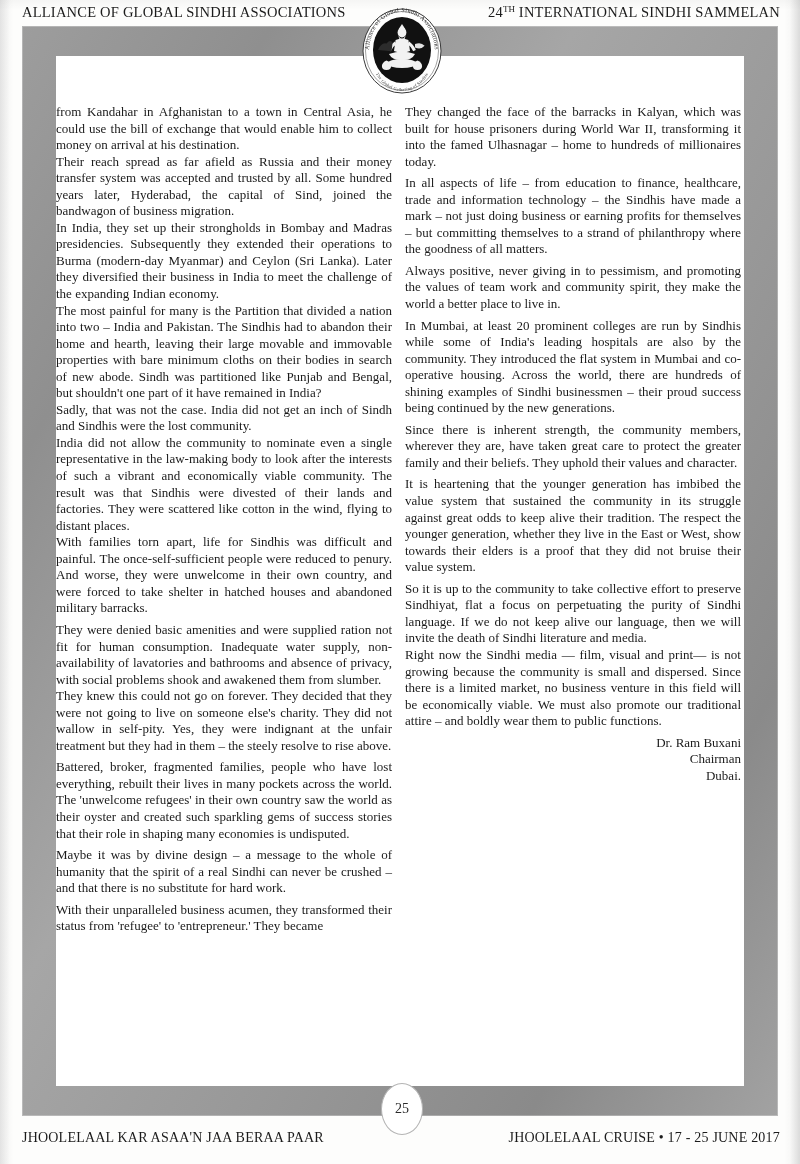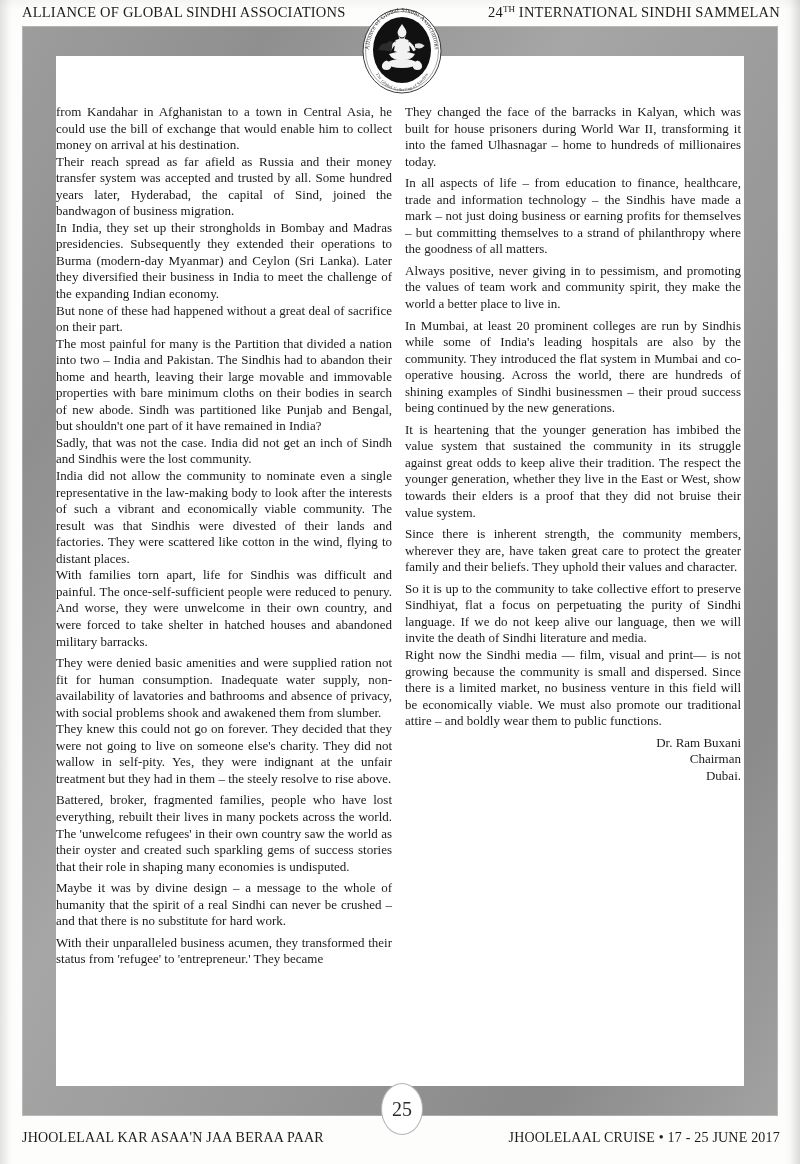--- a/index.html
+++ b/index.html
@@ -155,21 +155,21 @@
     border-radius: 50%;
     background: #ffffff;
     border: 1px solid #b4b4b4;
     z-index: 7;
     display: flex;
     align-items: center;
     justify-content: center;
   }
   #page-number-badge span {
     font-family: "Liberation Serif", "DejaVu Serif", serif;
-    font-size: 20px;
+    font-size: 14px;
     color: #2a2a2a;
   }
 
   
   #edge-left, #edge-right {
     position: absolute;
     top: 0;
     width: 10px;
     height: 1164px;
     pointer-events: none;
@@ -235,39 +235,38 @@
       <path d="M20 44 q3.4 -8 8.6 -6.4 q2.4 -4.4 6 -1.4 l-1 9 Z" fill="#2c2c2c"></path>
     </svg>
   </div>
 
   <div id="columns">
 
     <div class="col" id="col-left">
       <p>from Kandahar in Afghanistan to a town in Central Asia, he could use the bill of exchange that would enable him to collect money on arrival at his destination.</p>
       <p>Their reach spread as far afield as Russia and their money transfer system was accepted and trusted by all. Some hundred years later, Hyderabad, the capital of Sind, joined the bandwagon of business migration.</p>
       <p>In India, they set up their strongholds in Bombay and Madras presidencies. Subsequently they extended their operations to Burma (modern-day Myanmar) and Ceylon (Sri Lanka). Later they diversified their business in India to meet the challenge of the expanding Indian economy.</p>
-      <p>But none of these had happened without a great deal of sacrifice on their part.</p>
       <p>The most painful for many is the Partition that divided a nation into two – India and Pakistan. The Sindhis had to abandon their home and hearth, leaving their large movable and immovable properties with bare minimum cloths on their bodies in search of new abode. Sindh was partitioned like Punjab and Bengal, but shouldn't one part of it have remained in India?</p>
       <p>Sadly, that was not the case. India did not get an inch of Sindh and Sindhis were the lost community.</p>
       <p>India did not allow the community to nominate even a single representative in the law-making body to look after the interests of such a vibrant and economically viable community. The result was that Sindhis were divested of their lands and factories. They were scattered like cotton in the wind, flying to distant places.</p>
       <p>With families torn apart, life for Sindhis was difficult and painful. The once-self-sufficient people were reduced to penury. And worse, they were unwelcome in their own country, and were forced to take shelter in hatched houses and abandoned military barracks.</p>
       <p class="gap">They were denied basic amenities and were supplied ration not fit for human consumption.  Inadequate water supply, non-availability of lavatories and bathrooms and absence of privacy, with social problems shook and awakened them from slumber.</p>
       <p>They knew this could not go on forever. They decided that they were not going to live on someone else's charity. They did not wallow in self-pity. Yes, they were indignant at the unfair treatment but they had in them – the steely resolve to rise above.</p>
       <p class="gap">Battered, broker, fragmented families, people who have lost everything, rebuilt their lives in many pockets across the world. The 'unwelcome refugees' in their own country saw the world as their oyster and created such sparkling gems of success stories that their role in shaping many economies is undisputed.</p>
       <p class="gap">Maybe it was by divine design – a message to the whole of humanity that the spirit of a real Sindhi can never be crushed – and that there is no substitute for hard work.</p>
       <p class="gap">With their unparalleled business acumen, they transformed their status from 'refugee' to 'entrepreneur.' They became</p>
     </div>
 
     <div class="col" id="col-right">
       <p>They changed the face of the barracks in Kalyan, which was built for house prisoners during World War II, transforming it into the famed Ulhasnagar – home to hundreds of millionaires today.</p>
       <p class="gap">In all aspects of life – from education to finance, healthcare, trade and information technology – the Sindhis have made a mark – not just doing business or earning profits for themselves – but committing themselves to a strand of philanthropy where the goodness of all matters.</p>
       <p class="gap">Always positive, never giving in to pessimism, and promoting the values of team work and community spirit, they make the world a better place to live in.</p>
       <p class="gap">In Mumbai, at least 20 prominent colleges are run by Sindhis while some of India's leading hospitals are also by the community. They introduced the flat system in Mumbai and co-operative housing. Across the world, there are hundreds of shining examples of Sindhi businessmen – their proud success being continued by the new generations.</p>
+      <p class="gap">Since there is inherent strength, the community members, wherever they are, have taken great care to protect the greater family and their beliefs. They uphold their values and character.</p>
       <p class="gap">It is heartening that the younger generation has imbibed the value system that sustained the community in its struggle against great odds to keep alive their tradition. The respect the younger generation, whether they live in the East or West, show towards their elders is a proof that they did not bruise their value system.</p>
-      <p class="gap">Since there is inherent strength, the community members, wherever they are, have taken great care to protect the greater family and their beliefs. They uphold their values and character.</p>
       <p class="gap">So it is up to the community to take collective effort to preserve Sindhiyat, flat a focus on perpetuating the purity of Sindhi language. If we do not keep alive our language, then we will invite the death of Sindhi literature and media.</p>
       <p>Right now the Sindhi media — film, visual and print— is not growing because the community is small and dispersed. Since there is a limited market, no business venture in this field will be economically viable. We must also promote our traditional attire – and boldly wear them to public functions.</p>
 
       <p class="gap sig">Dr. Ram Buxani</p>
       <p class="sig">Chairman</p>
       <p class="sig">Dubai.</p>
     </div>
 
   </div>
 

